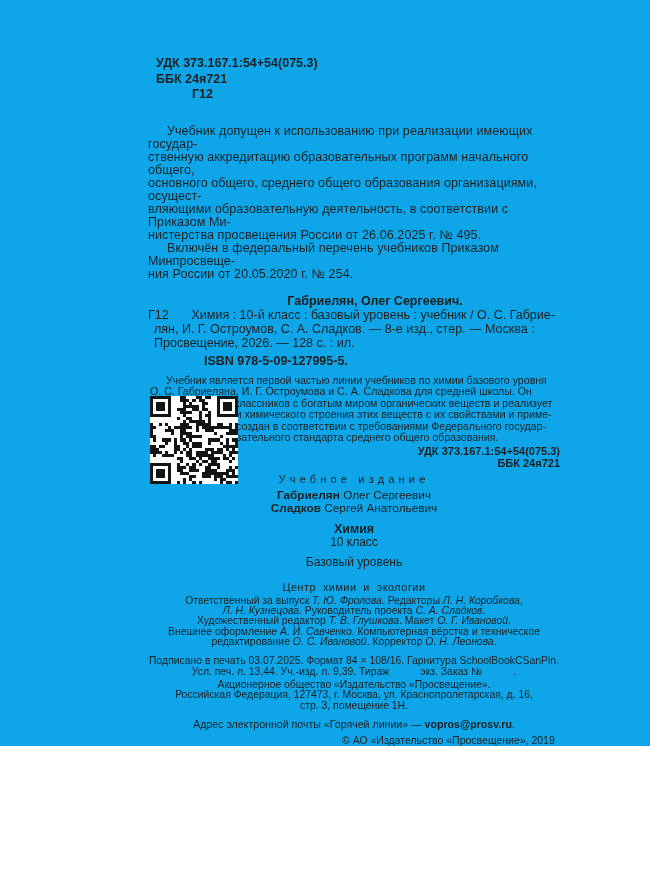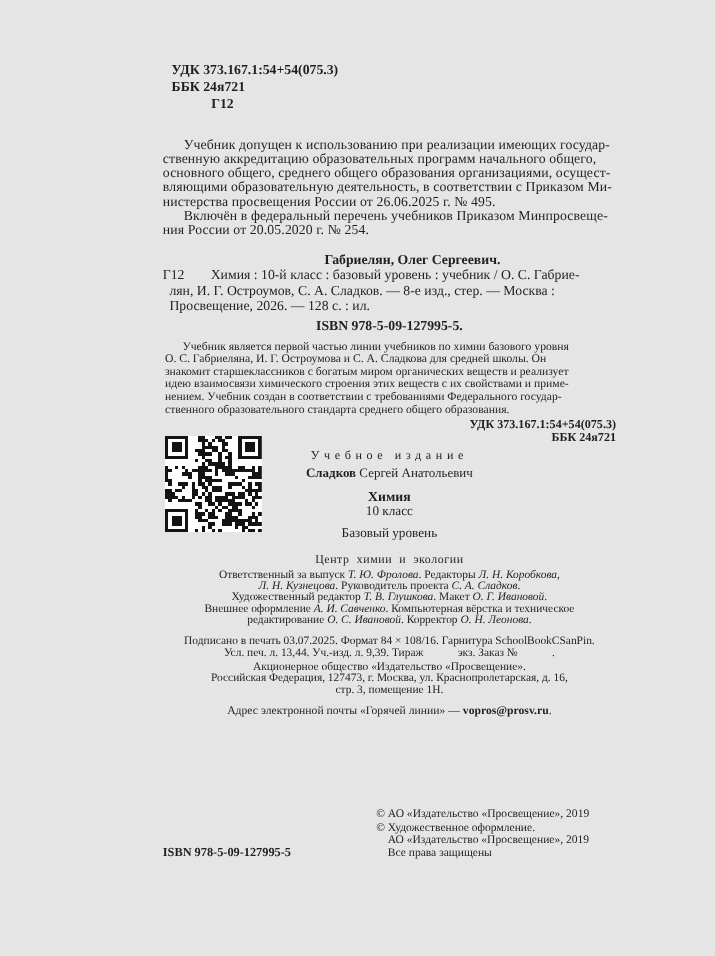--- a/index.html
+++ b/index.html
@@ -1,37 +1,37 @@
 <!DOCTYPE html>
 <html><head>
 <meta charset="utf-8">
 <style>
   html,body{margin:0;padding:0;background:#ffffff;}
   .page{
     position:relative;
-    width:650px;height:869px;
-    background:#e5e5e5;
+    width:650px;height:746px;
+    background:#0ea5e9;
     color:#1f1f1f;
-    font-family:Liberation Serif, serif;
+    font-family:Liberation Sans, sans-serif;
     overflow:hidden;
   }
   .col{margin-left:148px;width:412px;}
   .pre{white-space:pre-line;}
   
   .codes-top{margin-top:56px;padding-left:8px;font-weight:bold;font-size:12.5px;line-height:15.5px;}
   .codes-top .g12{margin-left:36px;}
   
   .para{font-size:12.5px;line-height:13px;letter-spacing:0.1px;}
   .para.first{margin-top:22px;}
   
   .bib{position:relative;margin-top:13px;font-size:12.5px;}
   .bib-g12{position:absolute;left:0px;top:14px;}
   .bib-author{font-weight:bold;text-indent:36px;line-height:14px;margin-left:6px;text-align:center;}
   .bib-lines{line-height:14px;margin-left:6px;}
-  .bib-isbn{margin-top:4px;font-weight:600;line-height:14px;text-align:center;}
+  .bib-isbn{margin-top:4px;margin-left:56px;font-weight:600;line-height:14px;}
   
   .annotation{margin-top:7px;font-size:10.6px;line-height:11.5px;margin-left:2px;}
   .codes-right{margin-top:1px;text-align:right;font-weight:bold;font-size:11px;line-height:12px;}
   .edition-kind{margin-top:4px;text-align:center;font-size:11px;letter-spacing:0.38em;line-height:12px;}
   .authors{margin-top:4px;text-align:center;font-size:11.8px;line-height:13px;}
   .book-title{margin-top:7px;text-align:center;font-weight:bold;font-size:12.5px;line-height:14px;}
   .book-grade{text-align:center;font-size:12px;line-height:13px;}
   .book-level{margin-top:7px;text-align:center;font-size:12px;line-height:13px;}
   .book-type{text-align:center;font-size:12px;line-height:13px;}
   .dept{margin-top:12px;text-align:center;font-size:10.8px;letter-spacing:0.05em;word-spacing:0.3em;line-height:12px;}
@@ -87,20 +87,21 @@
 нением. Учебник создан в соответствии с требованиями Федерального государ-
 ственного образовательного стандарта среднего общего образования.</div>
 
     <div class="codes-right">
       <div>УДК 373.167.1:54+54(075.3)</div>
       <div>ББК 24я721</div>
     </div>
 
     <div class="edition-kind">Учебное издание</div>
     <div class="authors">
+        <div class="run-line"><span class="r-b">Габриелян </span><span>Олег Сергеевич</span></div>
         <div class="run-line"><span class="r-b">Сладков </span><span>Сергей Анатольевич</span></div>
       </div>
 
     <div class="book-title">Химия</div>
     <div class="book-grade">10 класс</div>
     <div class="book-level">Базовый уровень</div>
 
     <div class="dept">Центр химии и экологии</div>
 
     <div class="credits">

